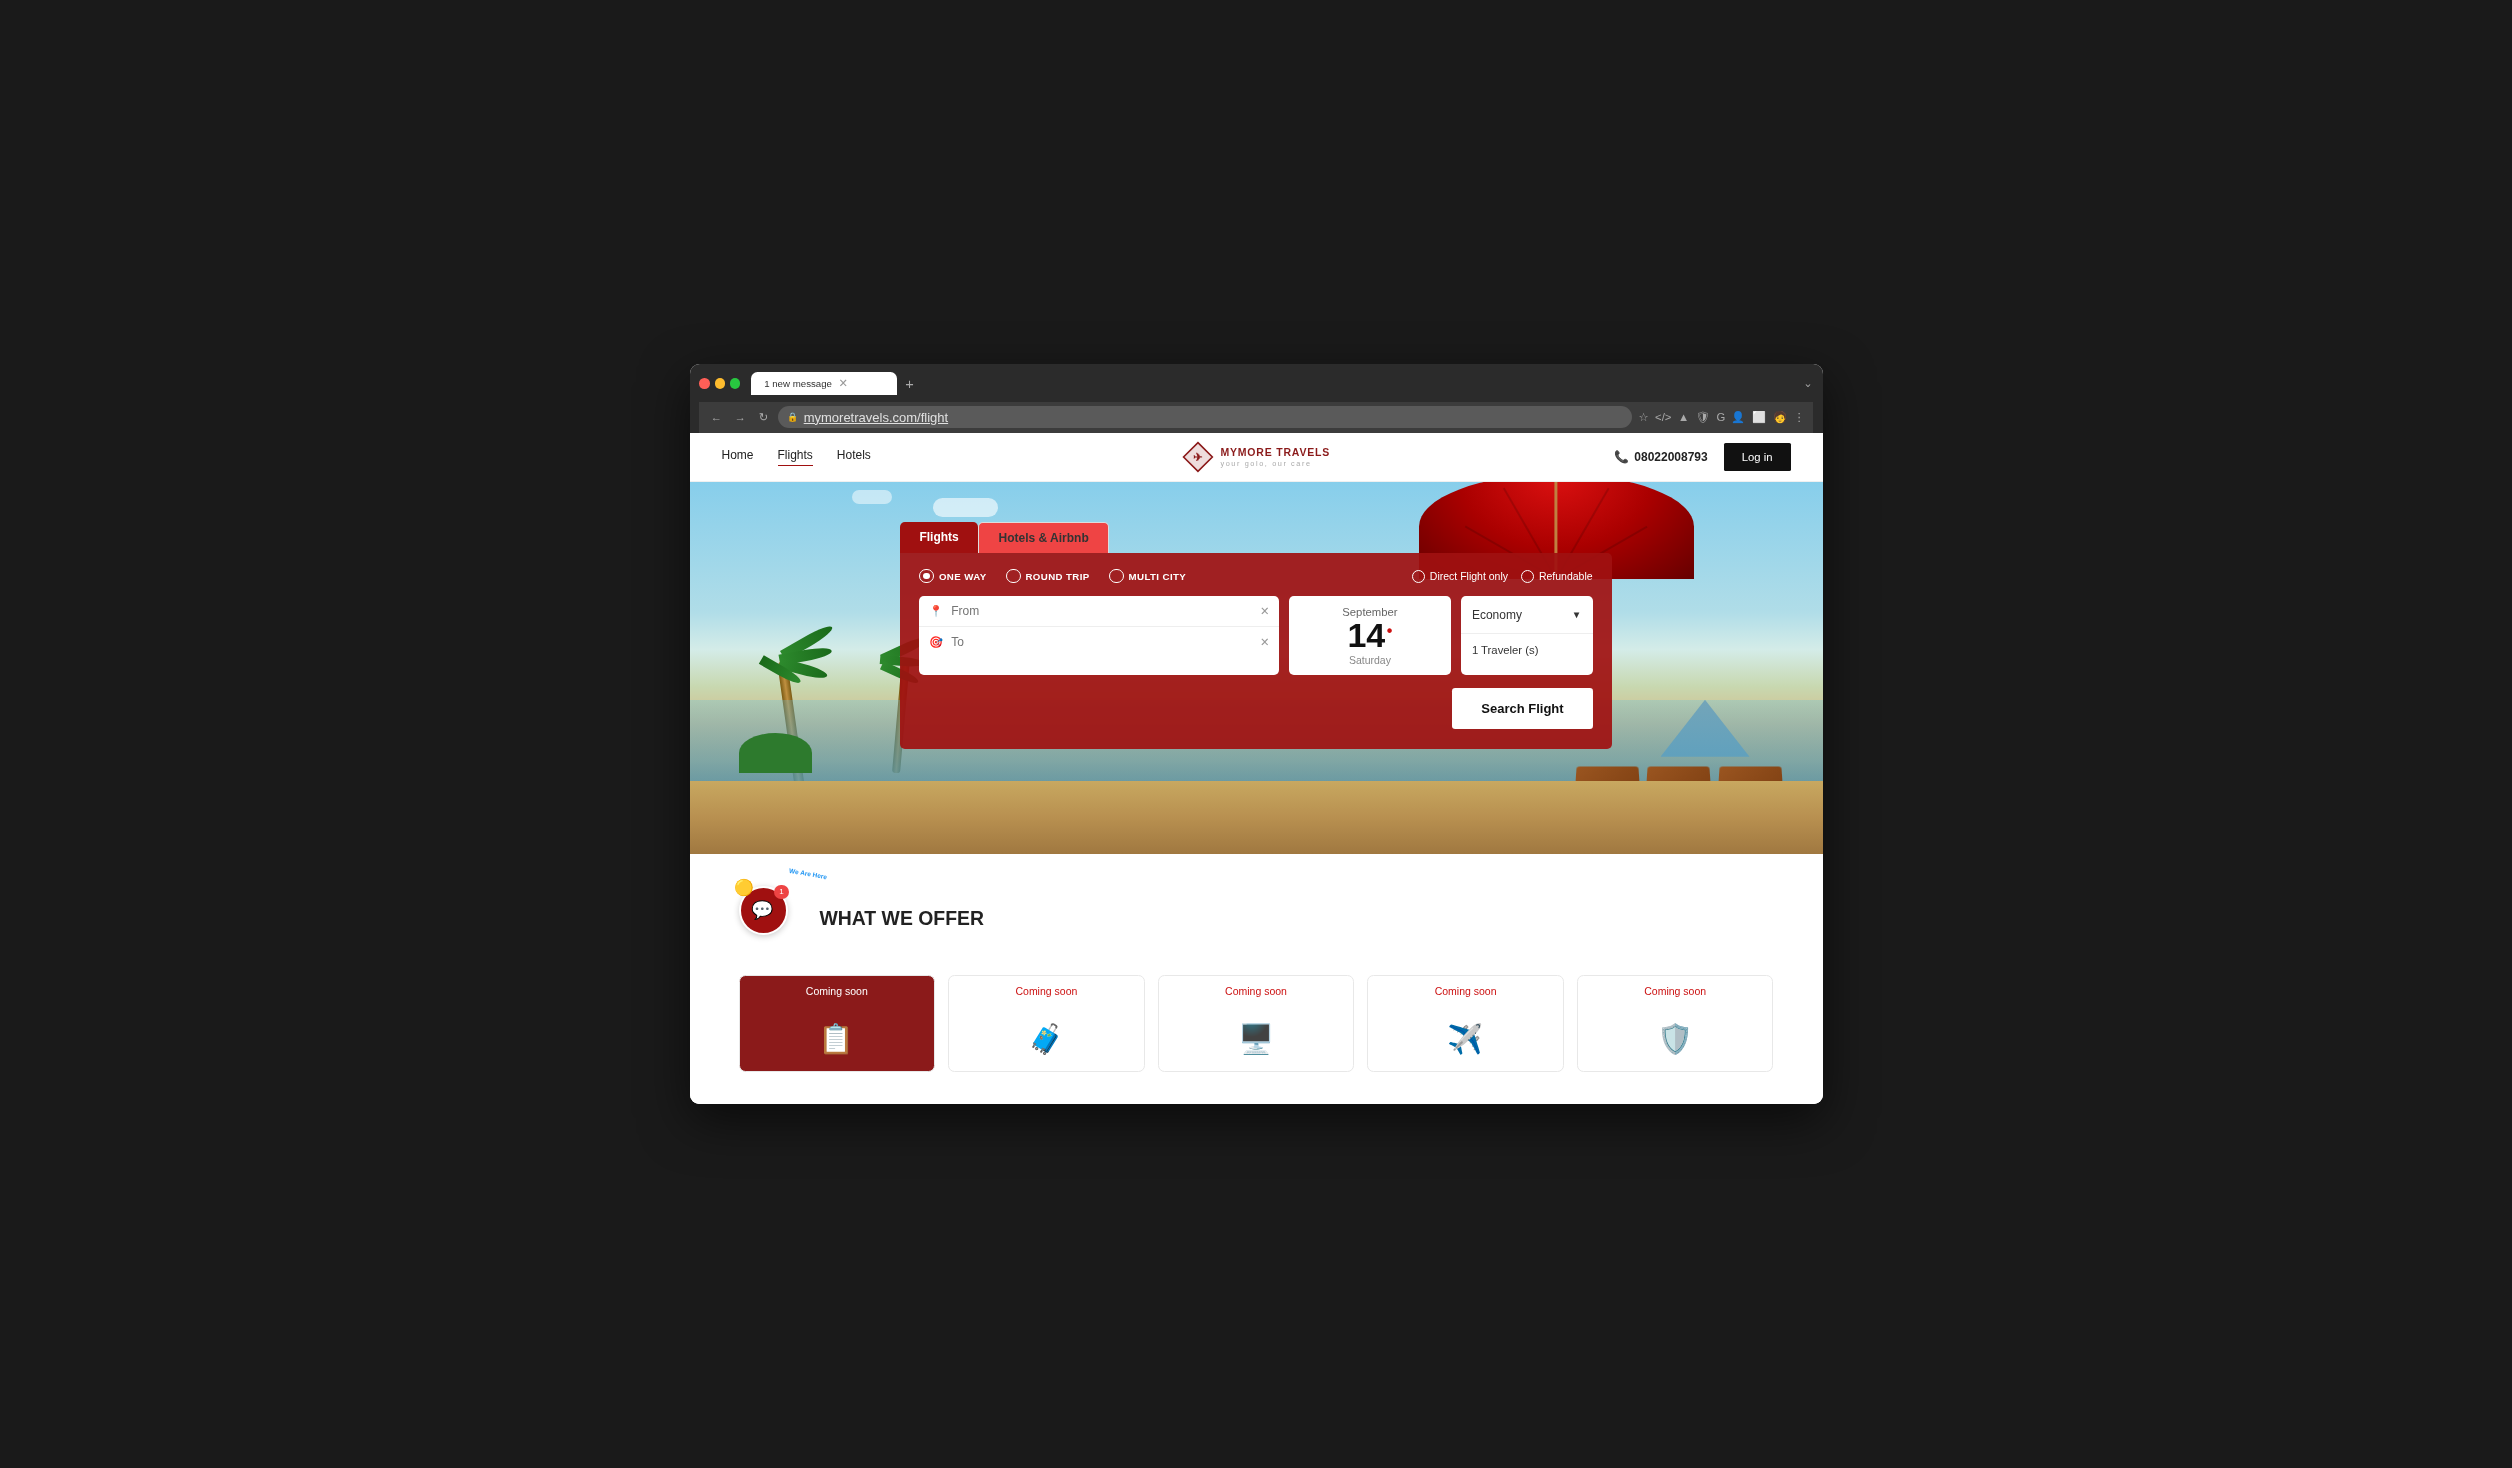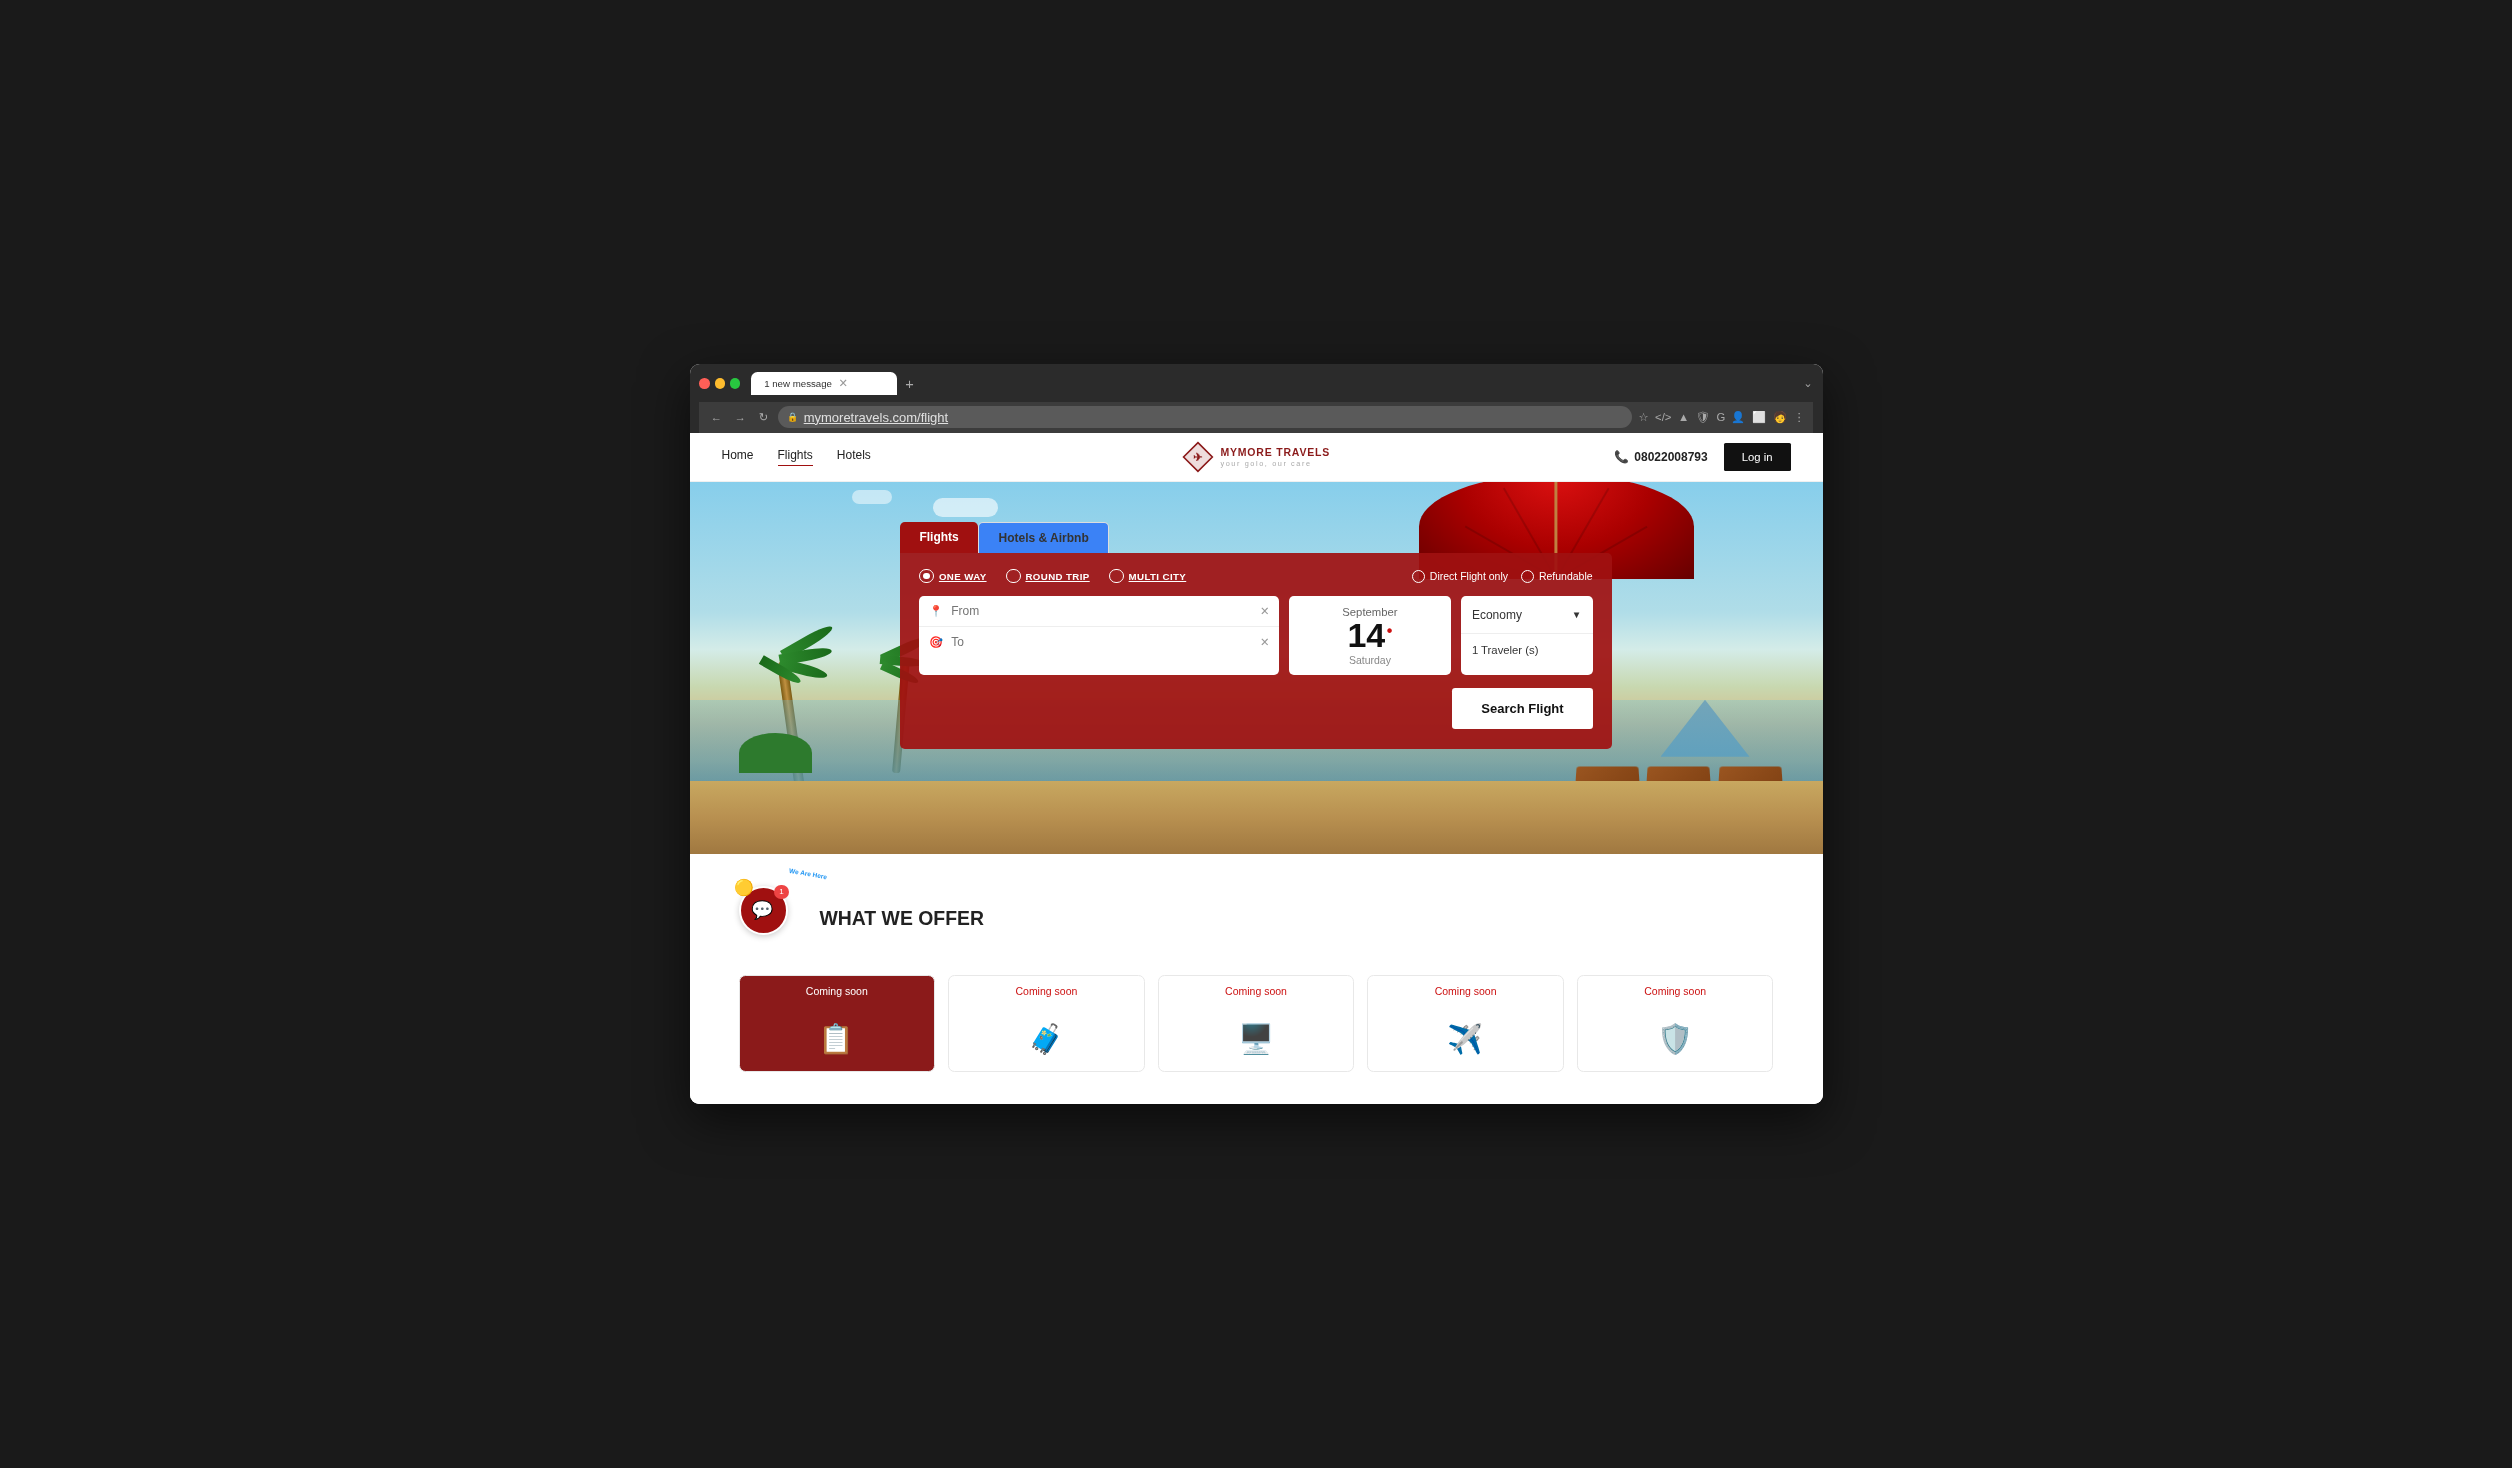--- a/index.html
+++ b/index.html
@@ -168,21 +168,21 @@
     .tab-btn {
       padding: 8px 19.4px;
       font-size: 12px; font-weight: 600;
       border: none; cursor: pointer;
       border-radius: 4.9px 4.9px 0 0;
     }
     .tab-btn.active {
       background: #a01010; color: #fff;
     }
     .tab-btn.inactive {
-      background: #3b82f6; color: #333;
+      background: #ef4444; color: #333;
       border-top: 0.8px solid #ddd;
       border-left: 0.8px solid #ddd;
       border-right: 0.8px solid #ddd;
     }
 
     .search-panel {
       background: rgba(160, 16, 16, 0.92);
       border-radius: 0 4.9px 4.9px 4.9px;
       padding: 16px 19.4px 19.4px;
     }
@@ -196,21 +196,21 @@
     .radio-circle {
       width: 14.6px; height: 14.6px; border-radius: 50%;
       border: 1.6px solid #fff;
       display: flex; align-items: center; justify-content: center;
     }
     .radio-circle.selected::after {
       content: '';
       width: 6.5px; height: 6.5px; border-radius: 50%; background: #fff;
     }
     .radio-label {
-      color: #fff; font-size: 9.7px; font-weight: 700; letter-spacing: 0.4px; text-decoration: underline;
+      color: #fff; font-size: 9.7px; font-weight: 700; letter-spacing: 0.4px;
     }
     .filter-options {
       margin-left: auto; display: flex; align-items: center; gap: 13px;
     }
     .filter-option {
       display: flex; align-items: center; gap: 4.9px; cursor: pointer;
     }
     .filter-circle {
       width: 13px; height: 13px; border-radius: 50%; border: 1.6px solid #fff;
     }

